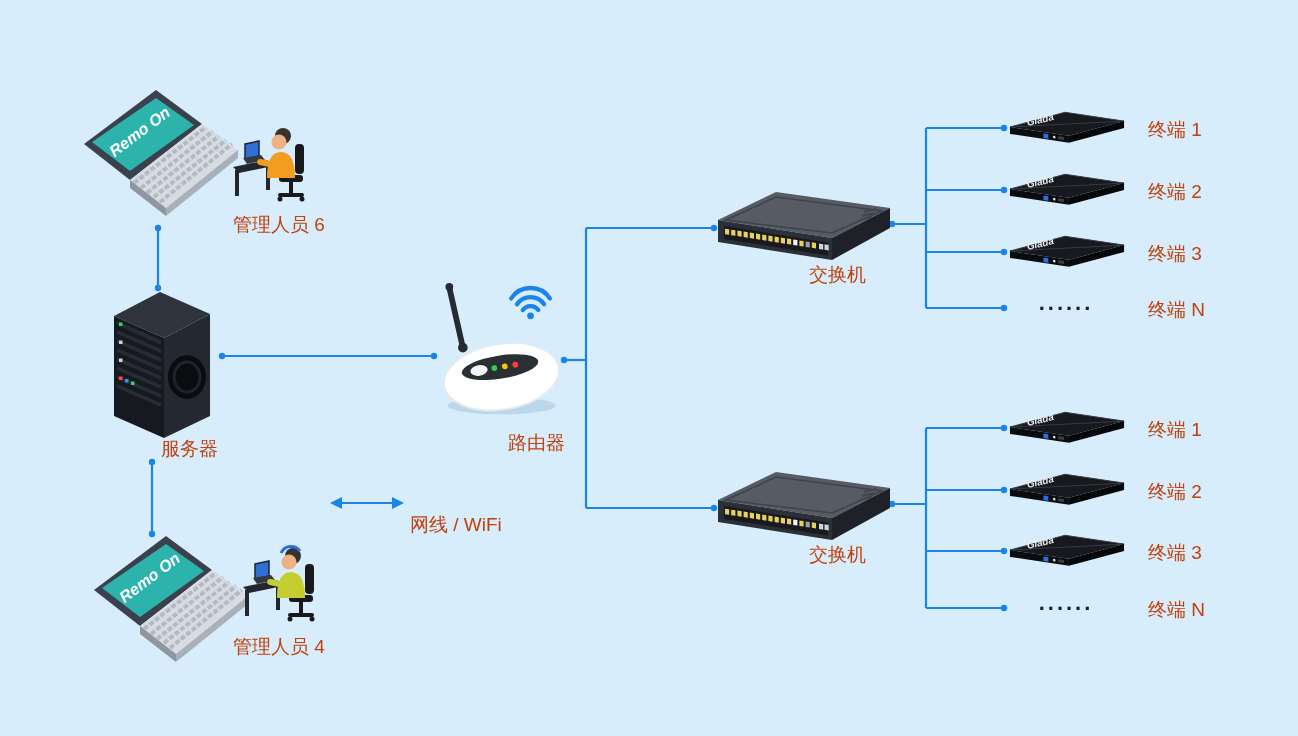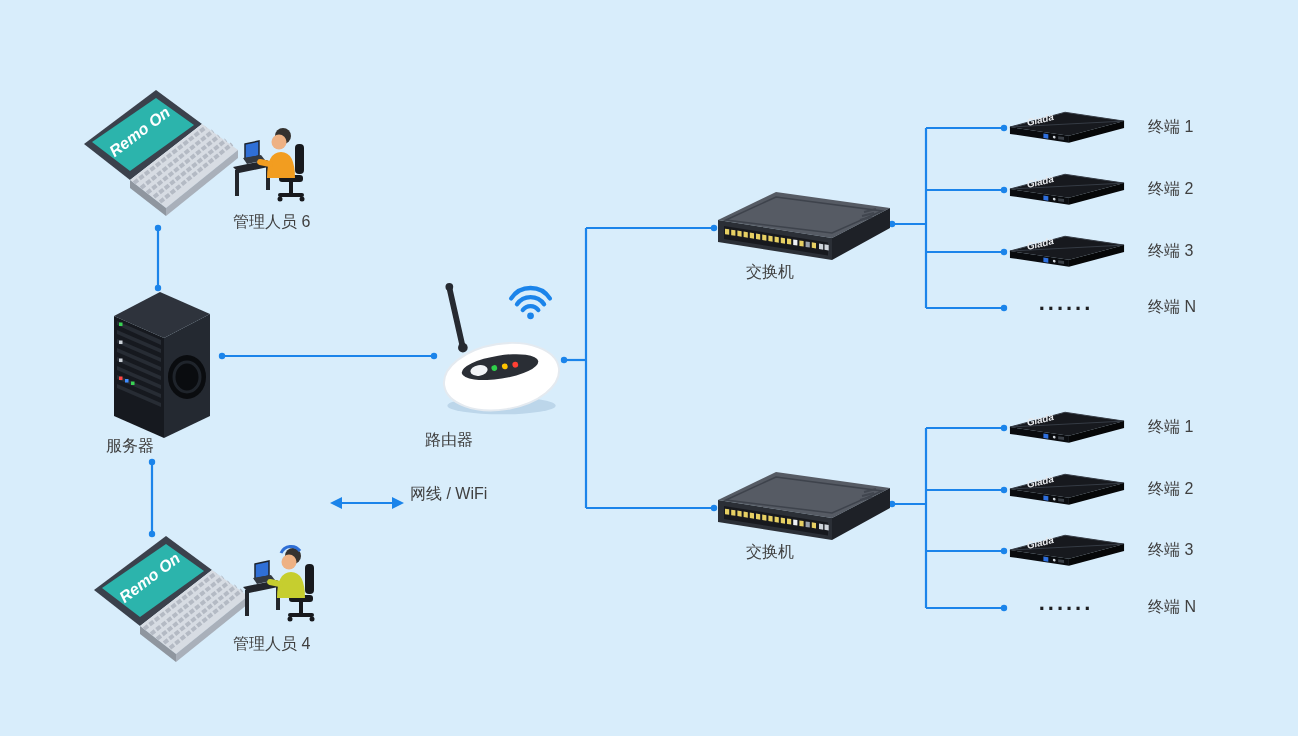--- a/index.html
+++ b/index.html
@@ -1,22 +1,22 @@
 <!DOCTYPE html>
 <html><head>
 <meta charset="utf-8">
 <style>
   *{margin:0;padding:0;box-sizing:border-box}
   html,body{width:1298px;height:736px;overflow:hidden;font-family:"Liberation Sans",sans-serif}
   #canvas{position:relative;width:1298px;height:736px;background:#d8edfb}
   .node{position:absolute}
   .node svg{width:100%;height:100%;display:block;overflow:visible}
   #wires{position:absolute;left:0;top:0}
-  .lbl{position:absolute;font-size:16px;color:#404040;white-space:nowrap}
-  .lbl.center{text-align:left}
+  .lbl{position:absolute;font-size:19px;color:#c2410c;white-space:nowrap}
+  .lbl.center{text-align:right}
   .dots{position:absolute;width:72px;text-align:center;font-size:22px;font-weight:800;letter-spacing:3px;color:#1d1e20}
   .laptop-text{fill:#ffffff;font-size:16px;font-style:italic;font-weight:700}
   .brand{fill:#e8eaed;font-size:10px;font-style:italic;font-weight:bold}
 </style>
 </head>
 <body>
 
 <div id="canvas">
 
   <svg width="0" height="0" style="position:absolute" aria-hidden="true">
@@ -231,21 +231,21 @@
   </div>
   <div class="lbl" style="left:233px;top:634px">管理人员 4</div>
 
   <div class="node" style="left:430px;top:280px;width:145px;height:145px">
     <svg viewBox="0 0 150 150">
         <use href="#sym-router"></use>
       </svg>
   </div>
   <div class="lbl center" style="left:425px;top:430px;width:140px">路由器</div>
 
-  <div class="lbl" style="left:410px;top:484px">网线 / WiFi</div>
+  <div class="lbl" style="left:410px;top:512px">网线 / WiFi</div>
 
   <div class="node" style="left:714px;top:186px;width:180px;height:92px">
     <svg viewBox="0 0 180 92">
         <use href="#sym-switch"></use>
       </svg>
   </div>
   <div class="lbl center" style="left:746px;top:262px;width:120px">交换机</div>
 
   <div class="node" style="left:714px;top:466px;width:180px;height:92px">
     <svg viewBox="0 0 180 92">

